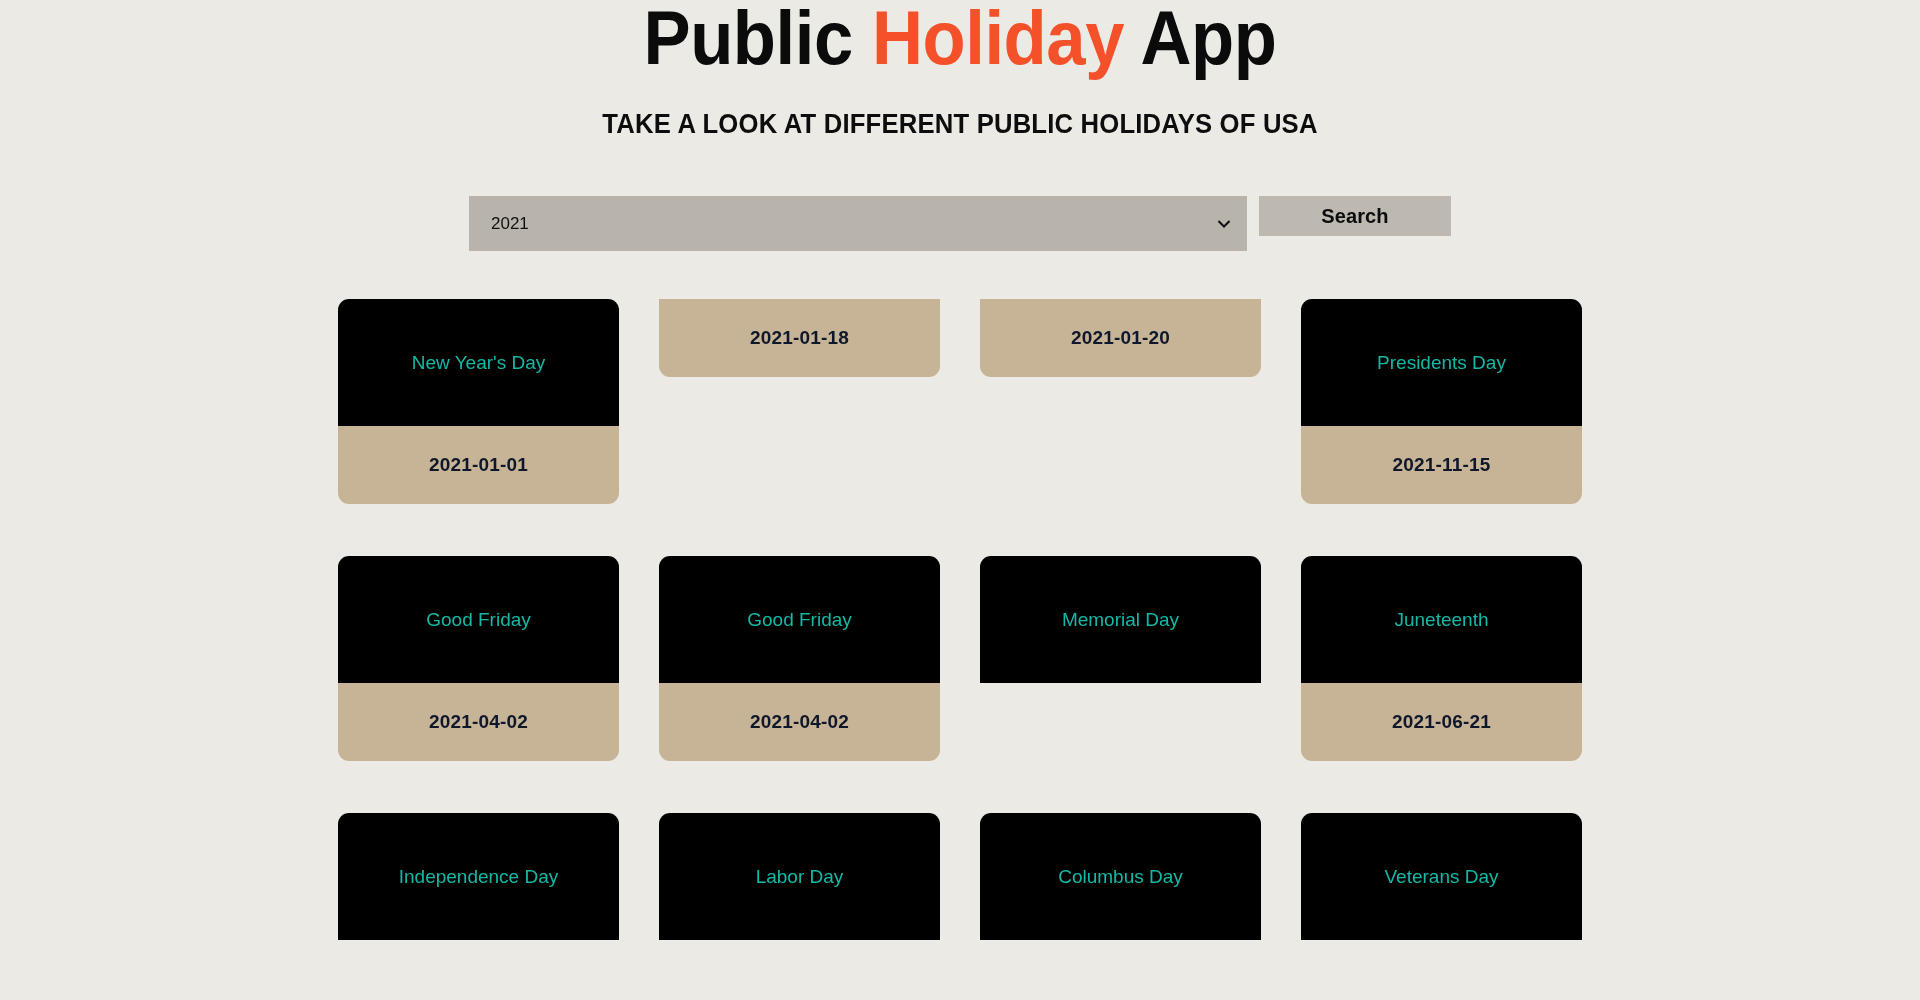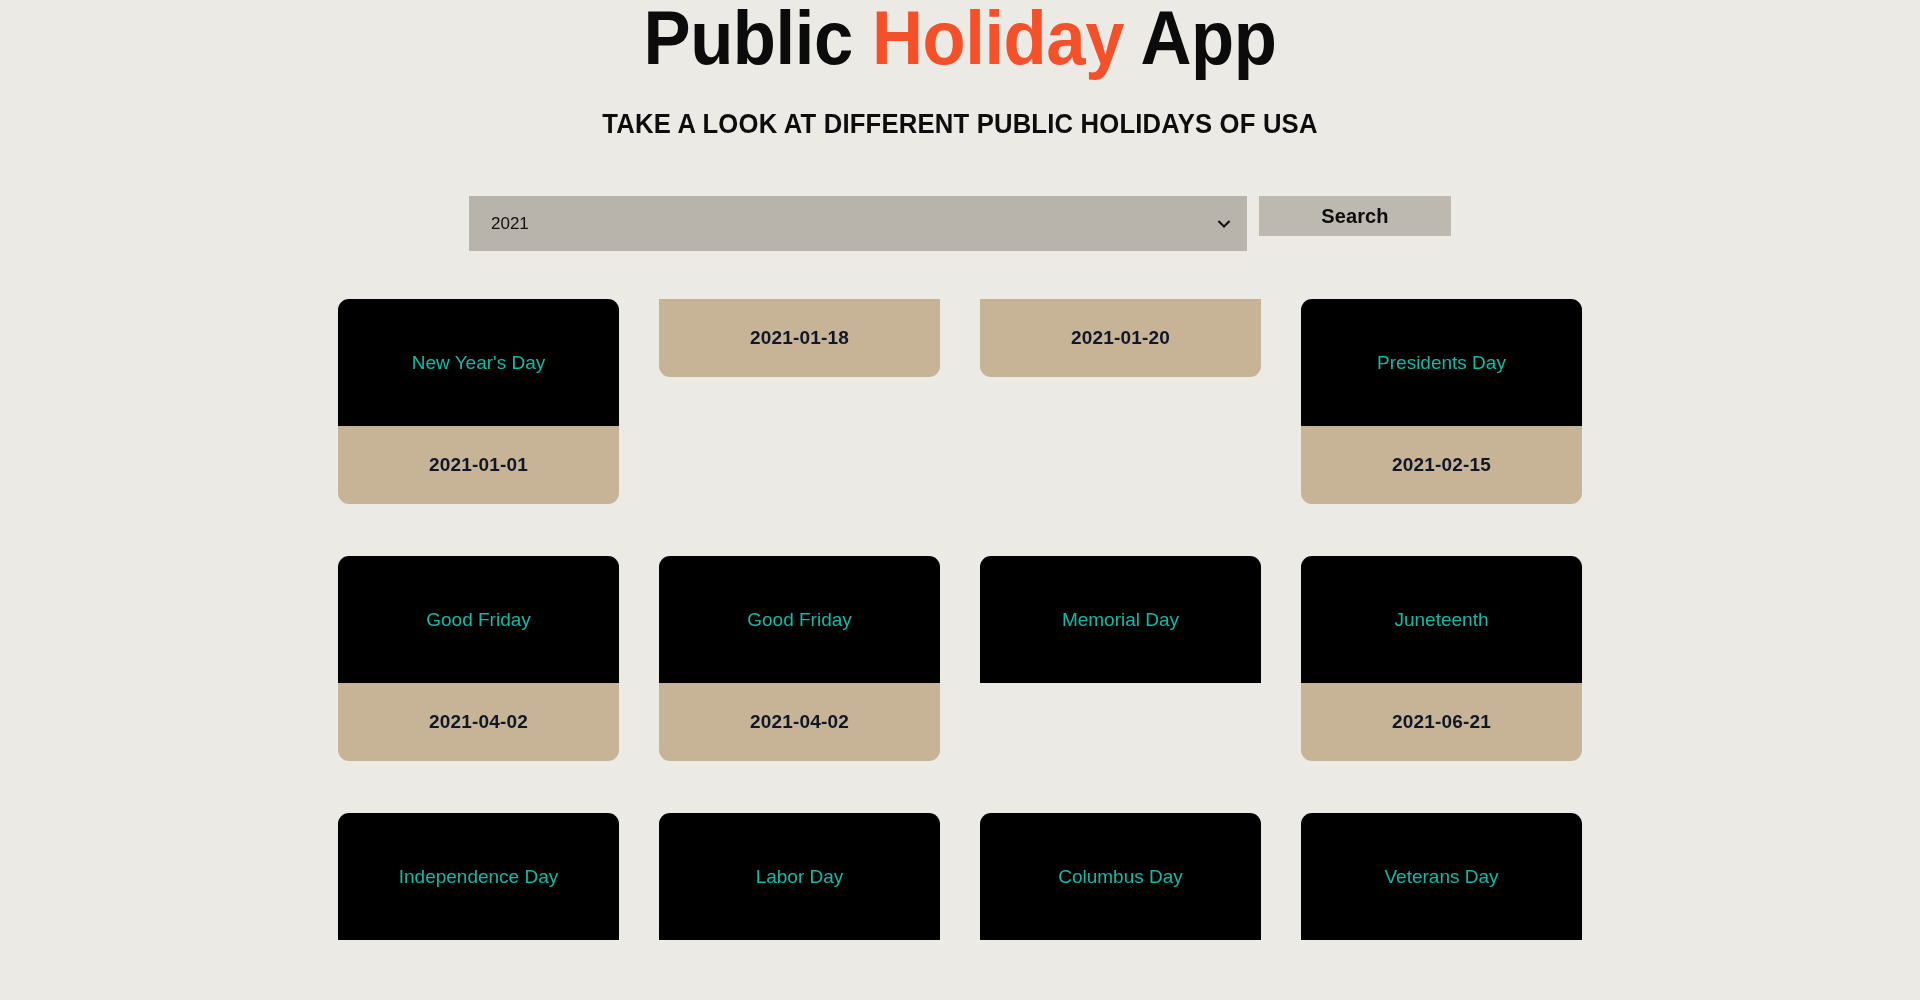--- a/index.html
+++ b/index.html
@@ -204,21 +204,21 @@
       <div class="holiday-card">
         <div class="card-footer">
           <div class="card-date">2021-01-20</div>
         </div>
       </div>
       <div class="holiday-card">
         <div class="card-header">
           <div class="card-title">Presidents Day</div>
         </div>
         <div class="card-footer">
-          <div class="card-date">2021-02-15</div>
+          <div class="card-date">2021-11-15</div>
         </div>
       </div>
       <div class="holiday-card">
         <div class="card-header">
           <div class="card-title">Good Friday</div>
         </div>
         <div class="card-footer">
           <div class="card-date">2021-04-02</div>
         </div>
       </div>

